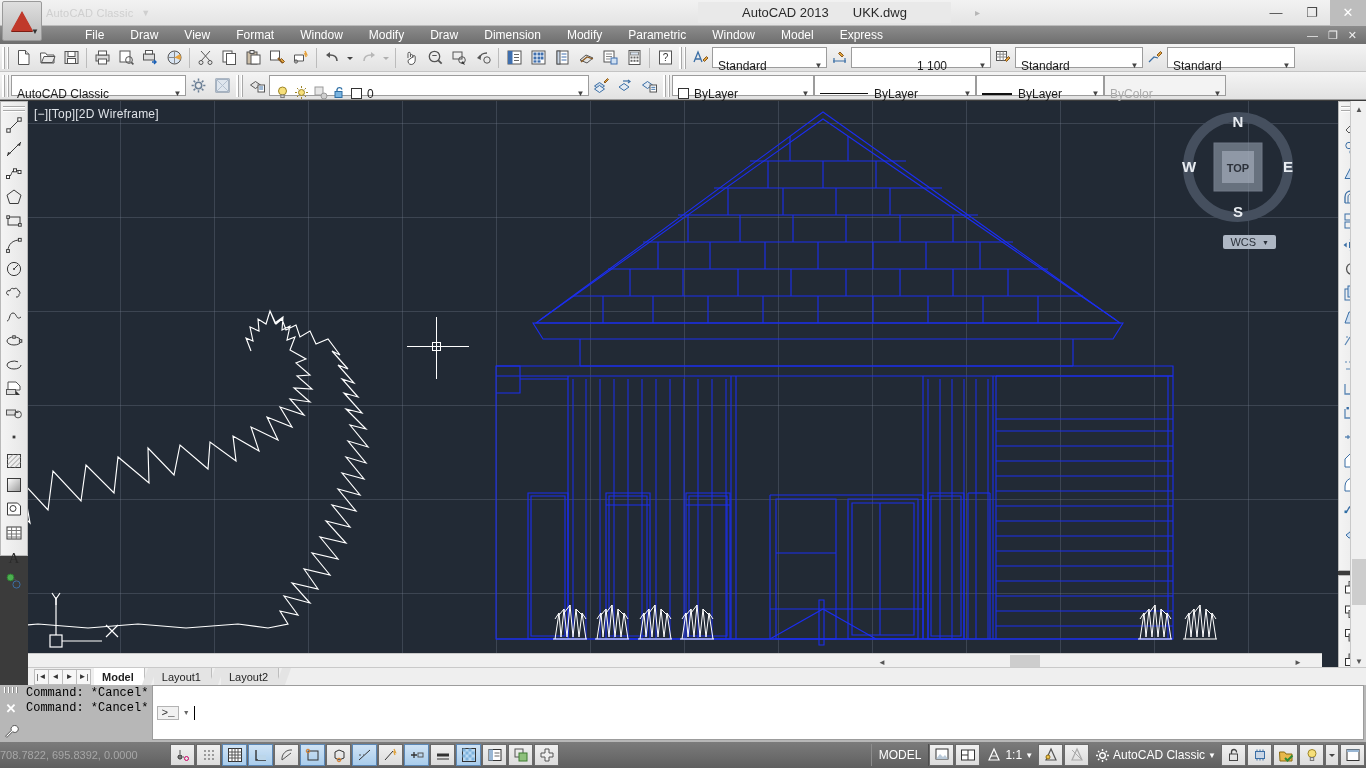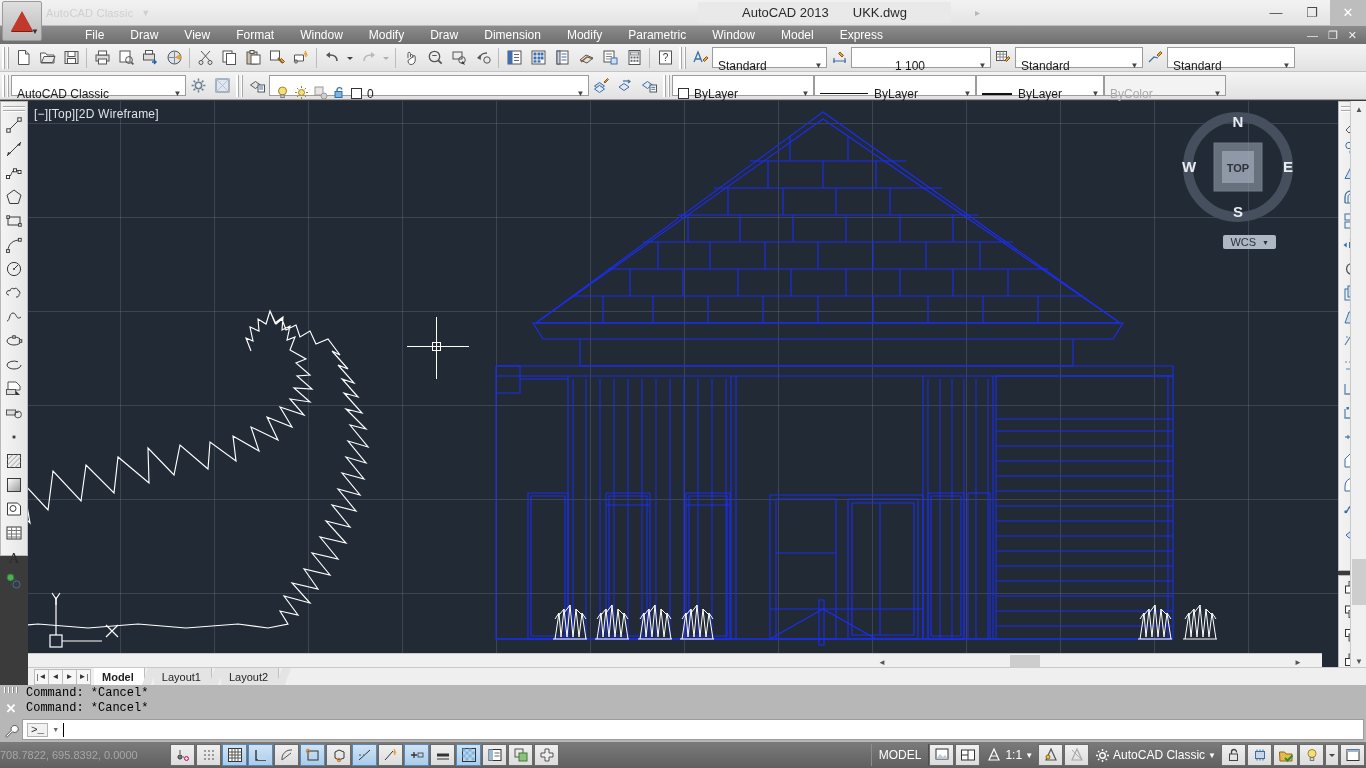--- a/index.html
+++ b/index.html
@@ -209,21 +209,21 @@
     background: #b7b7b7; display: flex;
   }
   .cmd-gutter {
     width: 22px; background: #b7b7b7; display: flex; flex-direction: column;
     align-items: center; padding-top: 2px; gap: 8px;
   }
   .cmd-dots {
     width: 14px; height: 7px;
     background: repeating-linear-gradient(90deg,#fff 0 1px,#8a8a8a 1px 2px,transparent 2px 4px);
   }
-  .cmd-body { flex: 1; display: flex; flex-direction: column; }
+  .cmd-body { flex: 1; display: flex; flex-direction: row; }
   .cmd-hist {
     height: 34px; font-family: "Liberation Mono", monospace; font-size: 12px;
     color: #000; padding: 1px 4px; line-height: 15px;
   }
   .cmd-inputrow {
     flex: 1; background: #fff; border: 1px solid #9c9c9c; margin: 0 2px 2px 0;
     display: flex; align-items: center; padding-left: 4px; gap: 4px;
   }
   .cmd-prompt {
     border: 1px solid #b3b3b3; background: #f1f1f1; padding: 0 3px;
@@ -521,21 +521,21 @@
       <span>Standard</span>
       <span class="arw">▼</span>
     </div>
     <div class="tbtn">
       <svg class="ico" width="17" height="17" viewBox="0 0 17 17">
           <path d="M2 12h13M3 9v5M14 9v5" stroke="#3a6ea5" stroke-width="1.2" fill="none"></path>
           <path d="M9 3l3.5 3.5-1.5 1.5L7.5 4.5z" fill="#e0a33d" stroke="#8a5a20"></path>
         </svg>
     </div>
     <div class="combo" style="width:140px">
-      <span style="margin-left:38px">1 100</span>
+      <span style="margin-left:60px">1 100</span>
       <span class="arw">▼</span>
     </div>
     <div class="tbtn">
       <svg class="ico" width="17" height="17" viewBox="0 0 17 17">
           <rect x="1.5" y="2.5" width="10" height="9" fill="#fff" stroke="#555"></rect>
           <path d="M1.5 5.2h10M1.5 8h10M5 2.5v9M8.2 2.5v9" stroke="#888"></path>
           <path d="M10 11l3.5-3.5 1.5 1.5L11.5 12.5z" fill="#e0a33d" stroke="#8a5a20"></path>
         </svg>
     </div>
     <div class="combo" style="width:128px">

